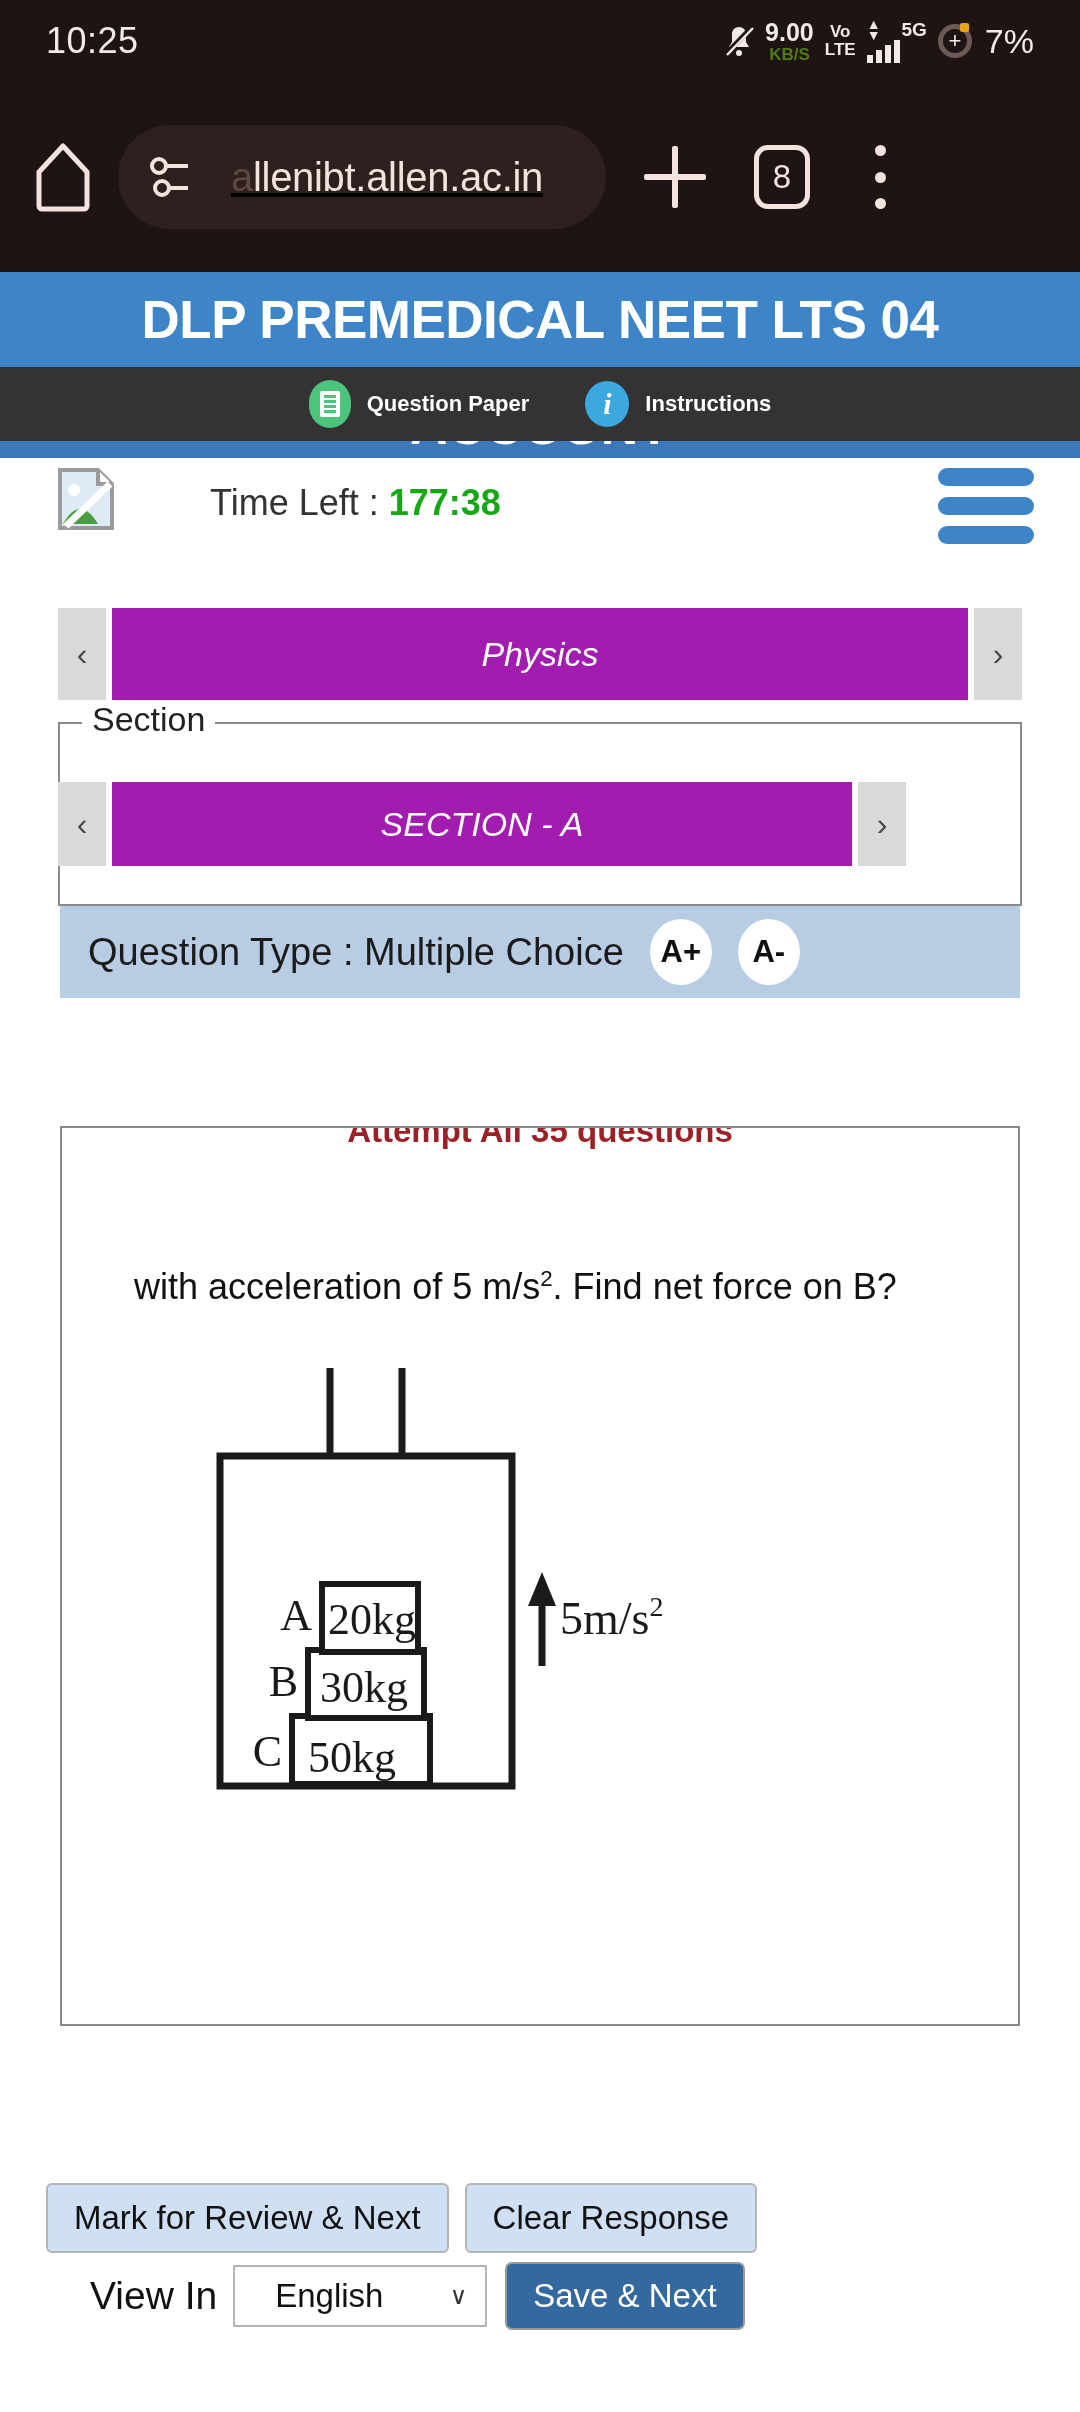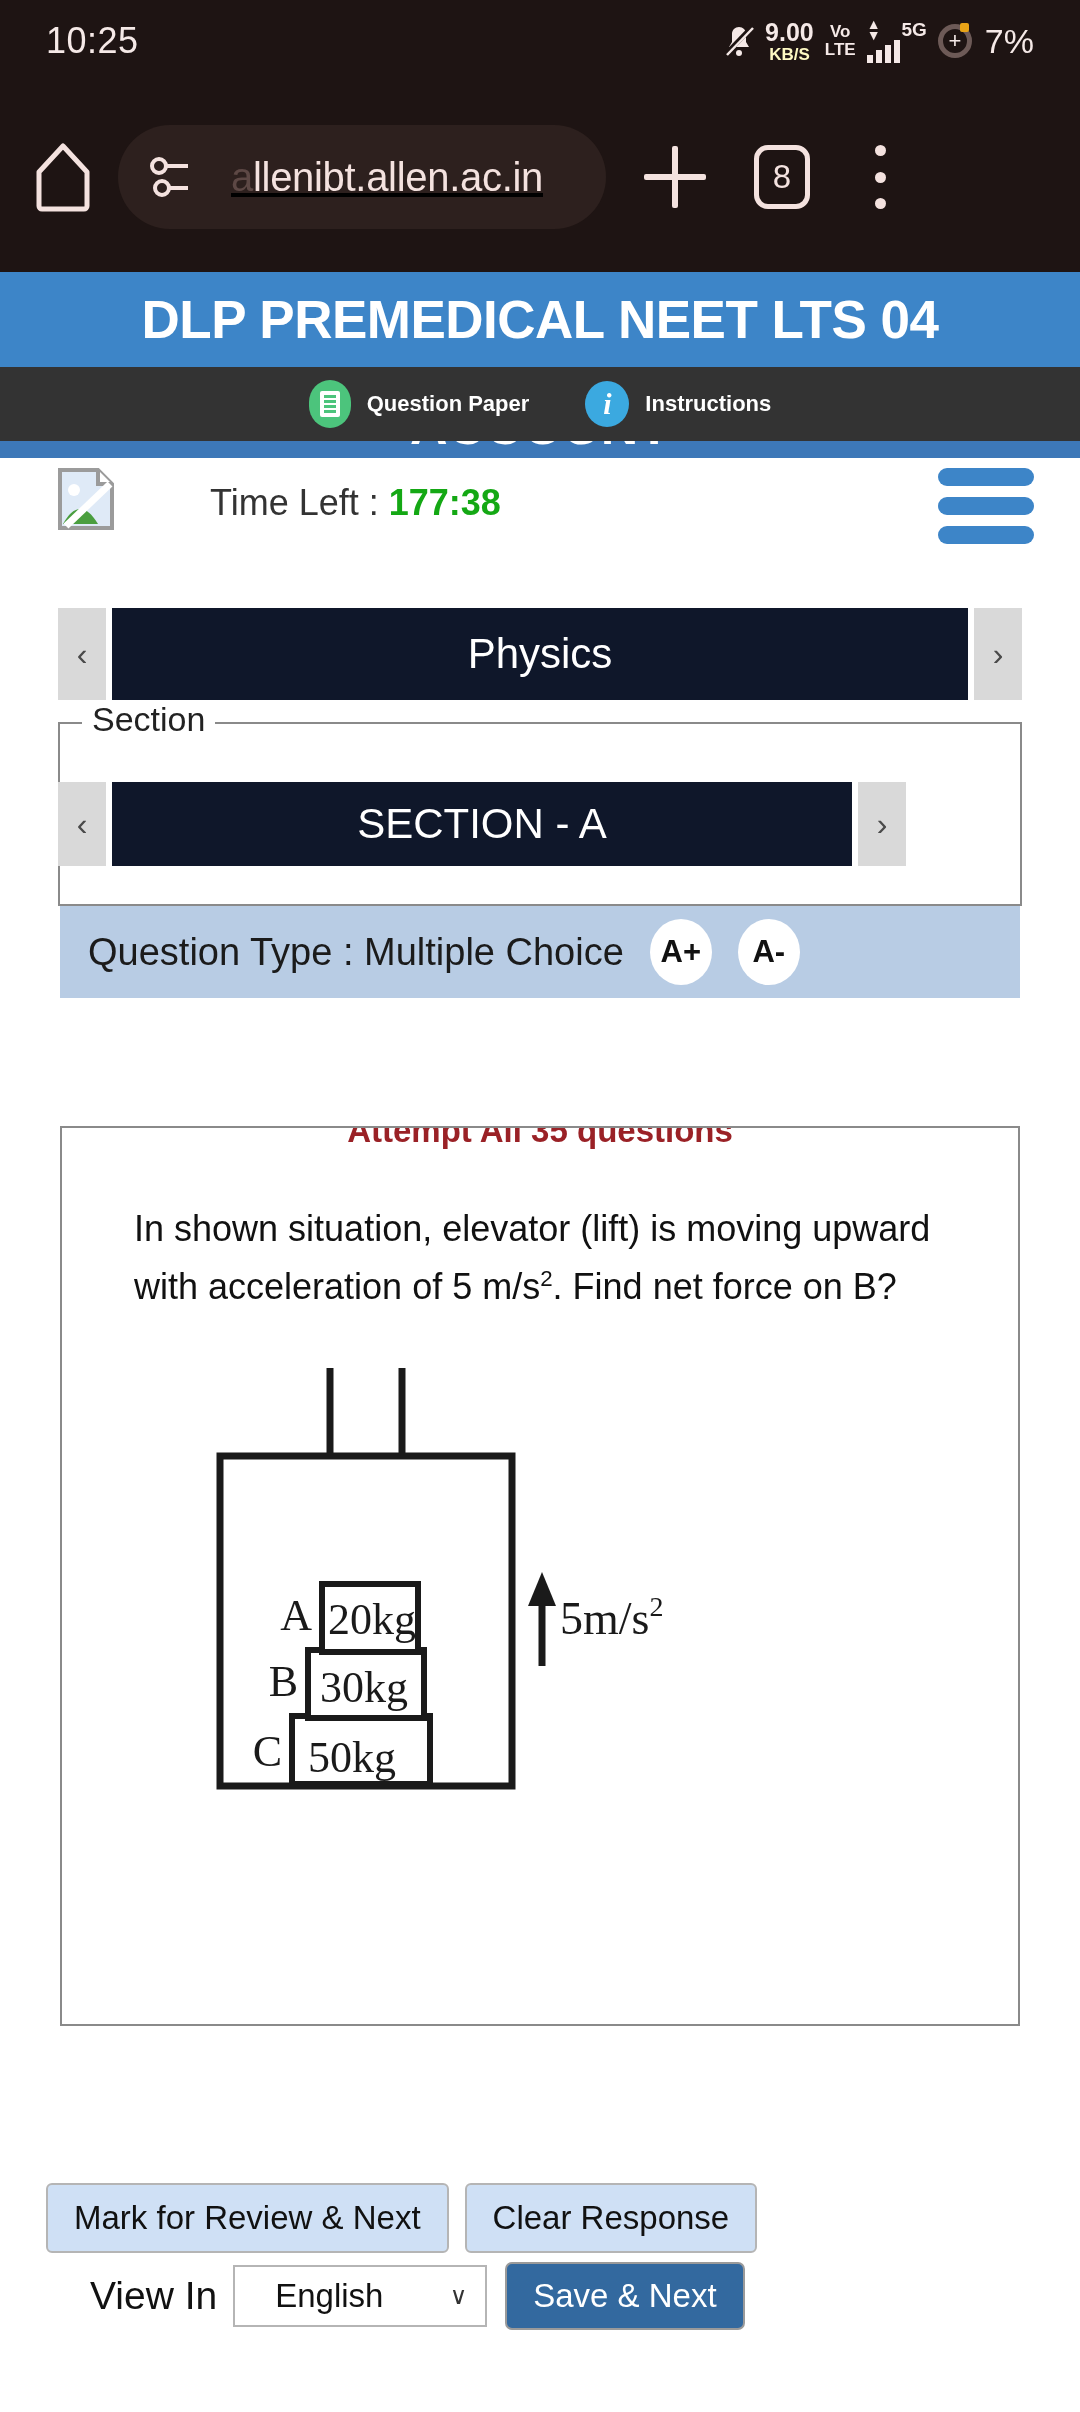--- a/index.html
+++ b/index.html
@@ -17,21 +17,21 @@
     background: #1e1413; color: #f4e4e2;
     display: flex; align-items: center; justify-content: space-between;
     padding: 0 46px;
   }
   .clock { font-size: 36px; letter-spacing: .5px; color:#f5e9e7; }
   .status-right { display: flex; align-items: center; gap: 11px; }
   .bell-muted { position: relative; width: 30px; height: 34px; }
   .bell-muted svg { width: 30px; height: 34px; display:block; }
   .netspeed { display:flex; flex-direction:column; align-items:center; line-height:1; }
   .netspeed .n1 { font-size: 25px; font-weight: 700; color:#f5e9e7; }
-  .netspeed .n2 { font-size: 17px; font-weight: 700; color:#fef9c3; margin-top:1px;}
+  .netspeed .n2 { font-size: 17px; font-weight: 700; color:#4d7c0f; margin-top:1px;}
   .volte { display:flex; flex-direction:column; align-items:center; line-height:1.05; }
   .volte span { font-size: 17px; font-weight: 700; color:#f5e9e7; }
   .sigwrap { display:flex; flex-direction:column; align-items:flex-start; }
   .sigtop { display:flex; align-items:center; gap:1px; }
   .sig5g { font-size:19px; font-weight:700; color:#f5e9e7; line-height:1;padding-left:20px;}
   .arrows { font-size:14px; line-height:.72; color:#f5e9e7; display:flex; flex-direction:column;}
   .bars { display:flex; align-items:flex-end; gap:3px; height:22px; margin-top:1px;}
   .bars i { width:6px; background:#f5e9e7; display:block; }
   .bars i:nth-child(1){height:8px;} .bars i:nth-child(2){height:13px;}
   .bars i:nth-child(3){height:18px;} .bars i:nth-child(4){height:23px;}
@@ -112,23 +112,23 @@
   .timetext .val { color:#14a814; font-weight:700; }
   .hamburger { position:absolute; right:46px; top:10px; width:96px; height:76px;
                display:flex; flex-direction:column; justify-content:space-between; }
   .hamburger i { display:block; height:18px; background:#3d85c8; border-radius:9px; }
 
   
   .selwrap { position:absolute; left:58px; width:964px; display:flex; align-items:stretch; }
   .subject-sel { top:608px; height:92px; }
   .arrowbtn { width:48px; background:#d9d9d9; display:flex; align-items:center;
               justify-content:center; color:#4a4a4a; font-size:32px; flex:0 0 auto;}
-  .greenbtn { flex:1 1 auto; background:#0f172a; color:#fff; display:flex;
-              align-items:center; justify-content:center; font-size:42px;
-              margin:0 6px;}
+  .greenbtn { flex:1 1 auto; background:#a21caf; color:#fff; display:flex;
+              align-items:center; justify-content:center; font-size:34px;
+              margin:0 6px;font-style:italic;}
 
   
   .sectionbox { position:absolute; left:58px; top:722px; width:964px; height:184px;
                 border:2px solid #8a8a8a; background:#fff; }
   .sectionlegend { position:absolute; left:22px; top:-24px; background:#fff;
                    padding:0 10px; font-size:34px; color:#222; }
   .section-sel { position:absolute; left:58px; top:782px; width:848px; height:84px;
                  display:flex; align-items:stretch; }
 
   
@@ -309,21 +309,21 @@
   <div class="qtypebar">
     <div class="qtypetext">Question Type : Multiple Choice</div>
     <div class="circbtn">A+</div>
     <div class="circbtn">A-</div>
   </div>
 
 
   <div class="qbox">
     <div class="attemptline">Attempt All 35 questions</div>
     <div class="qtext">
-      <span>In  shown  situation,  elevator  (lift)  is  moving  upward</span><br>
+      <br>
       <span>with acceleration of 5 m/s</span><sup>2</sup><span>. Find net force on B?</span>
     </div>
 
     <div class="diagram">
       <svg viewBox="0 0 540 510">
 
         <line x1="118" y1="0" x2="118" y2="88" stroke="#1a1a1a" stroke-width="7"></line>
         <line x1="190" y1="0" x2="190" y2="88" stroke="#1a1a1a" stroke-width="7"></line>
 
         <rect x="8" y="88" width="292" height="330" fill="none" stroke="#1a1a1a" stroke-width="7"></rect>

